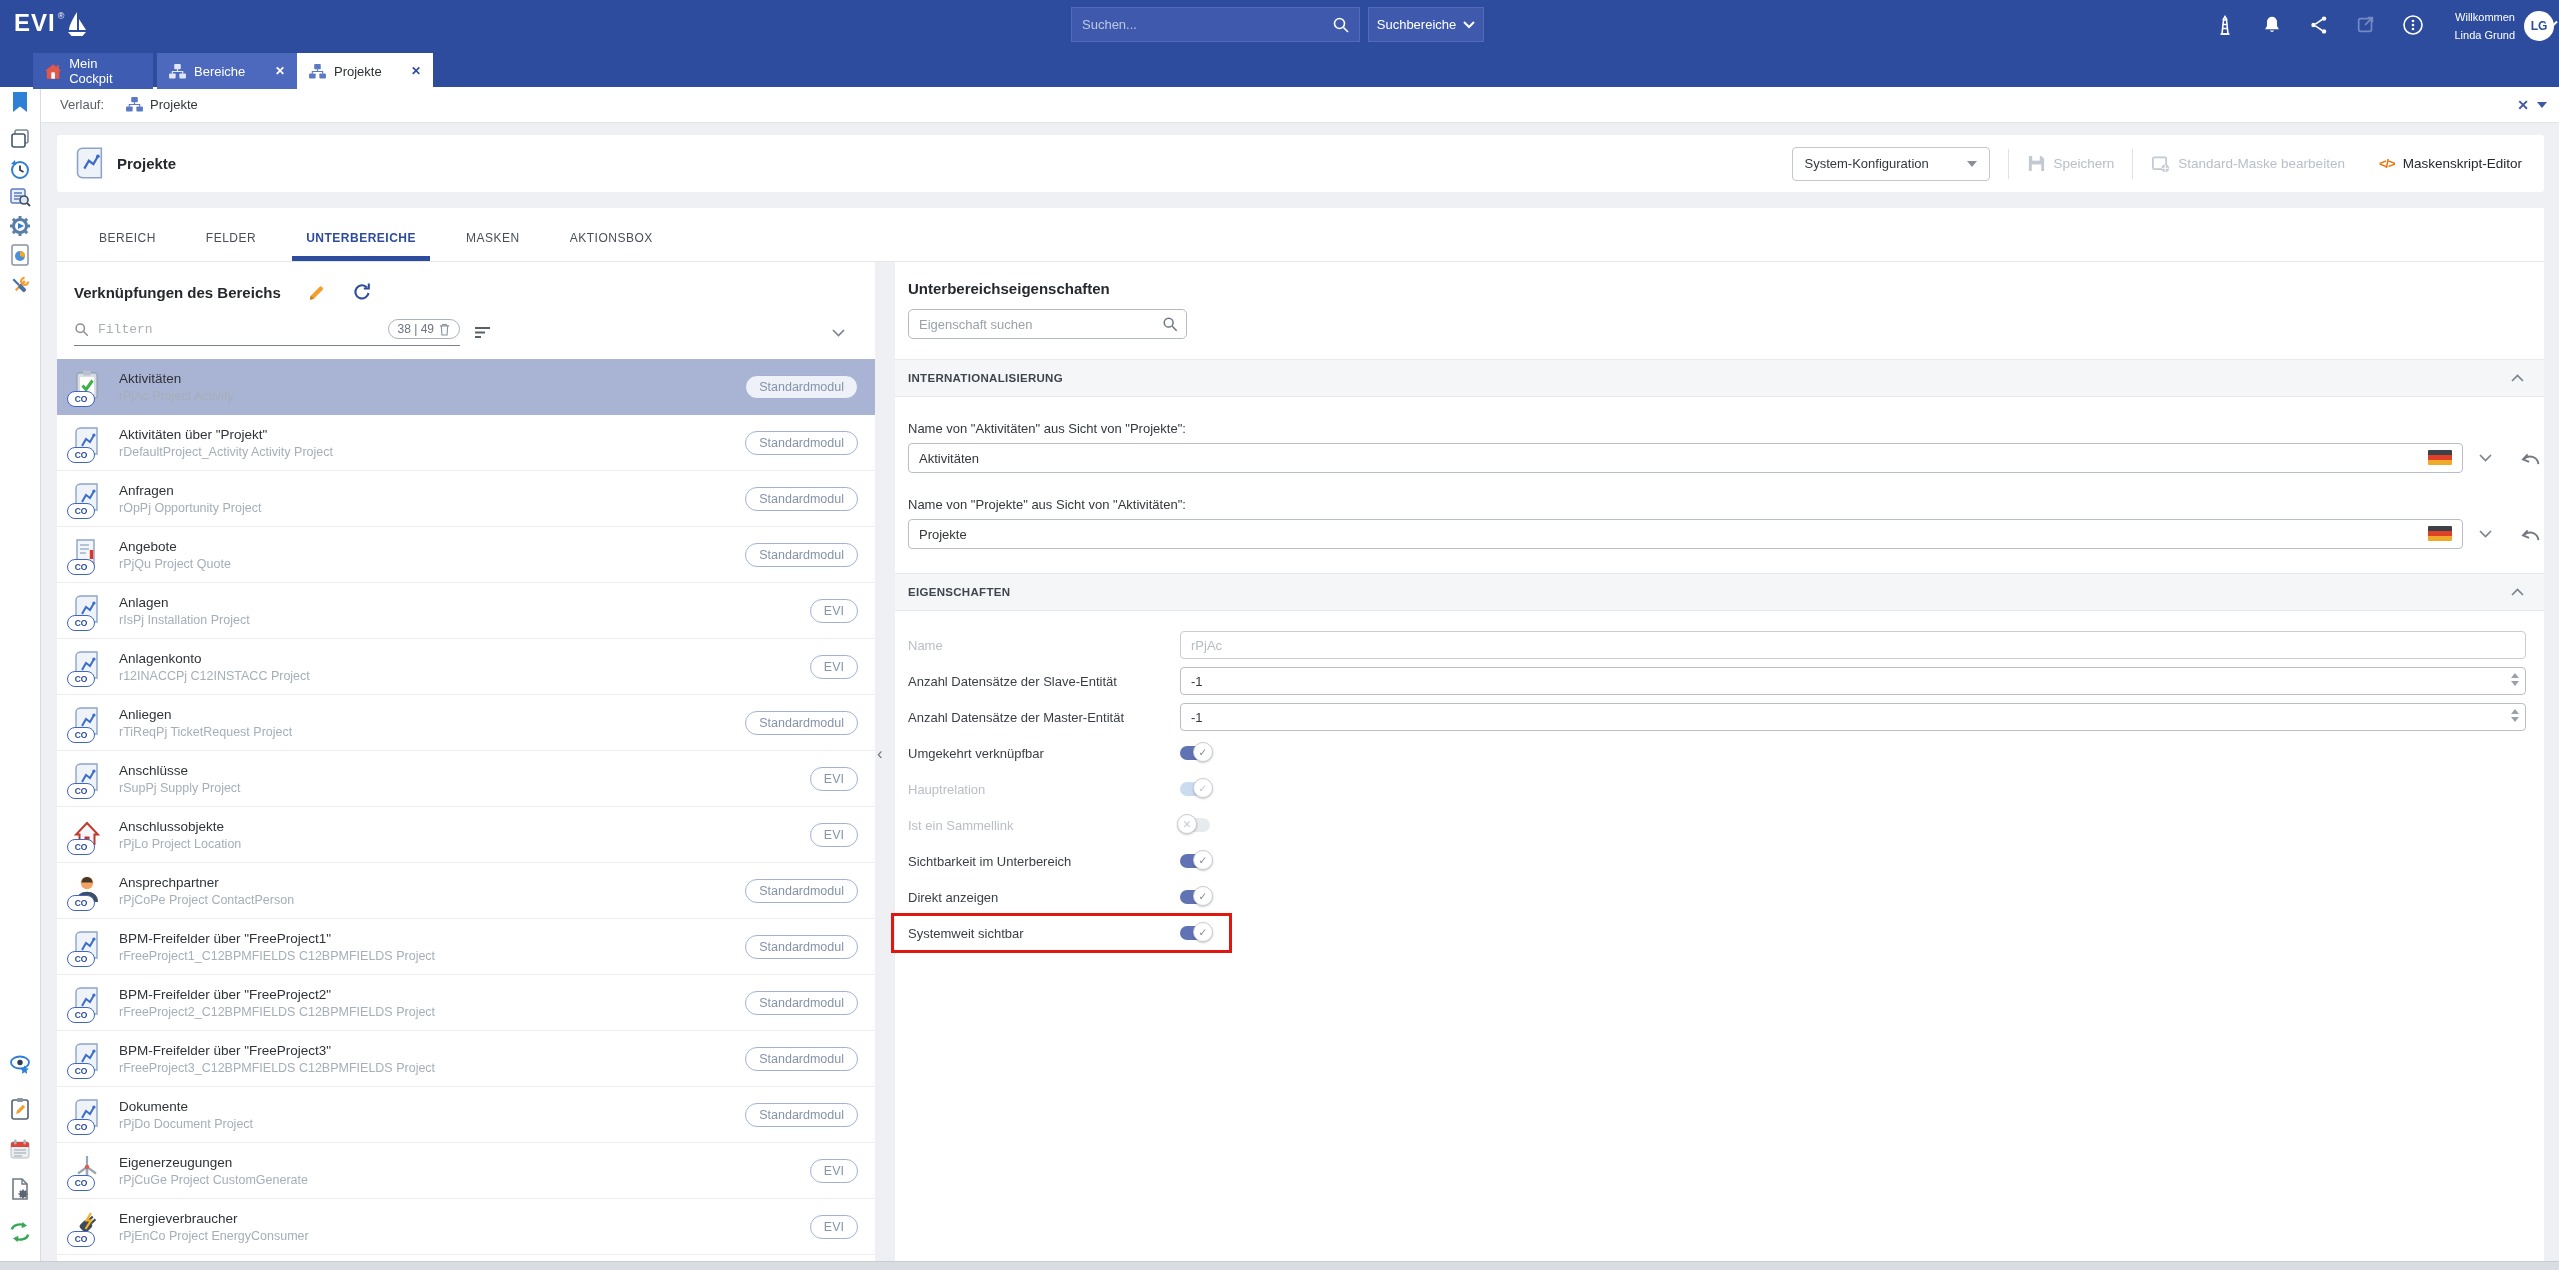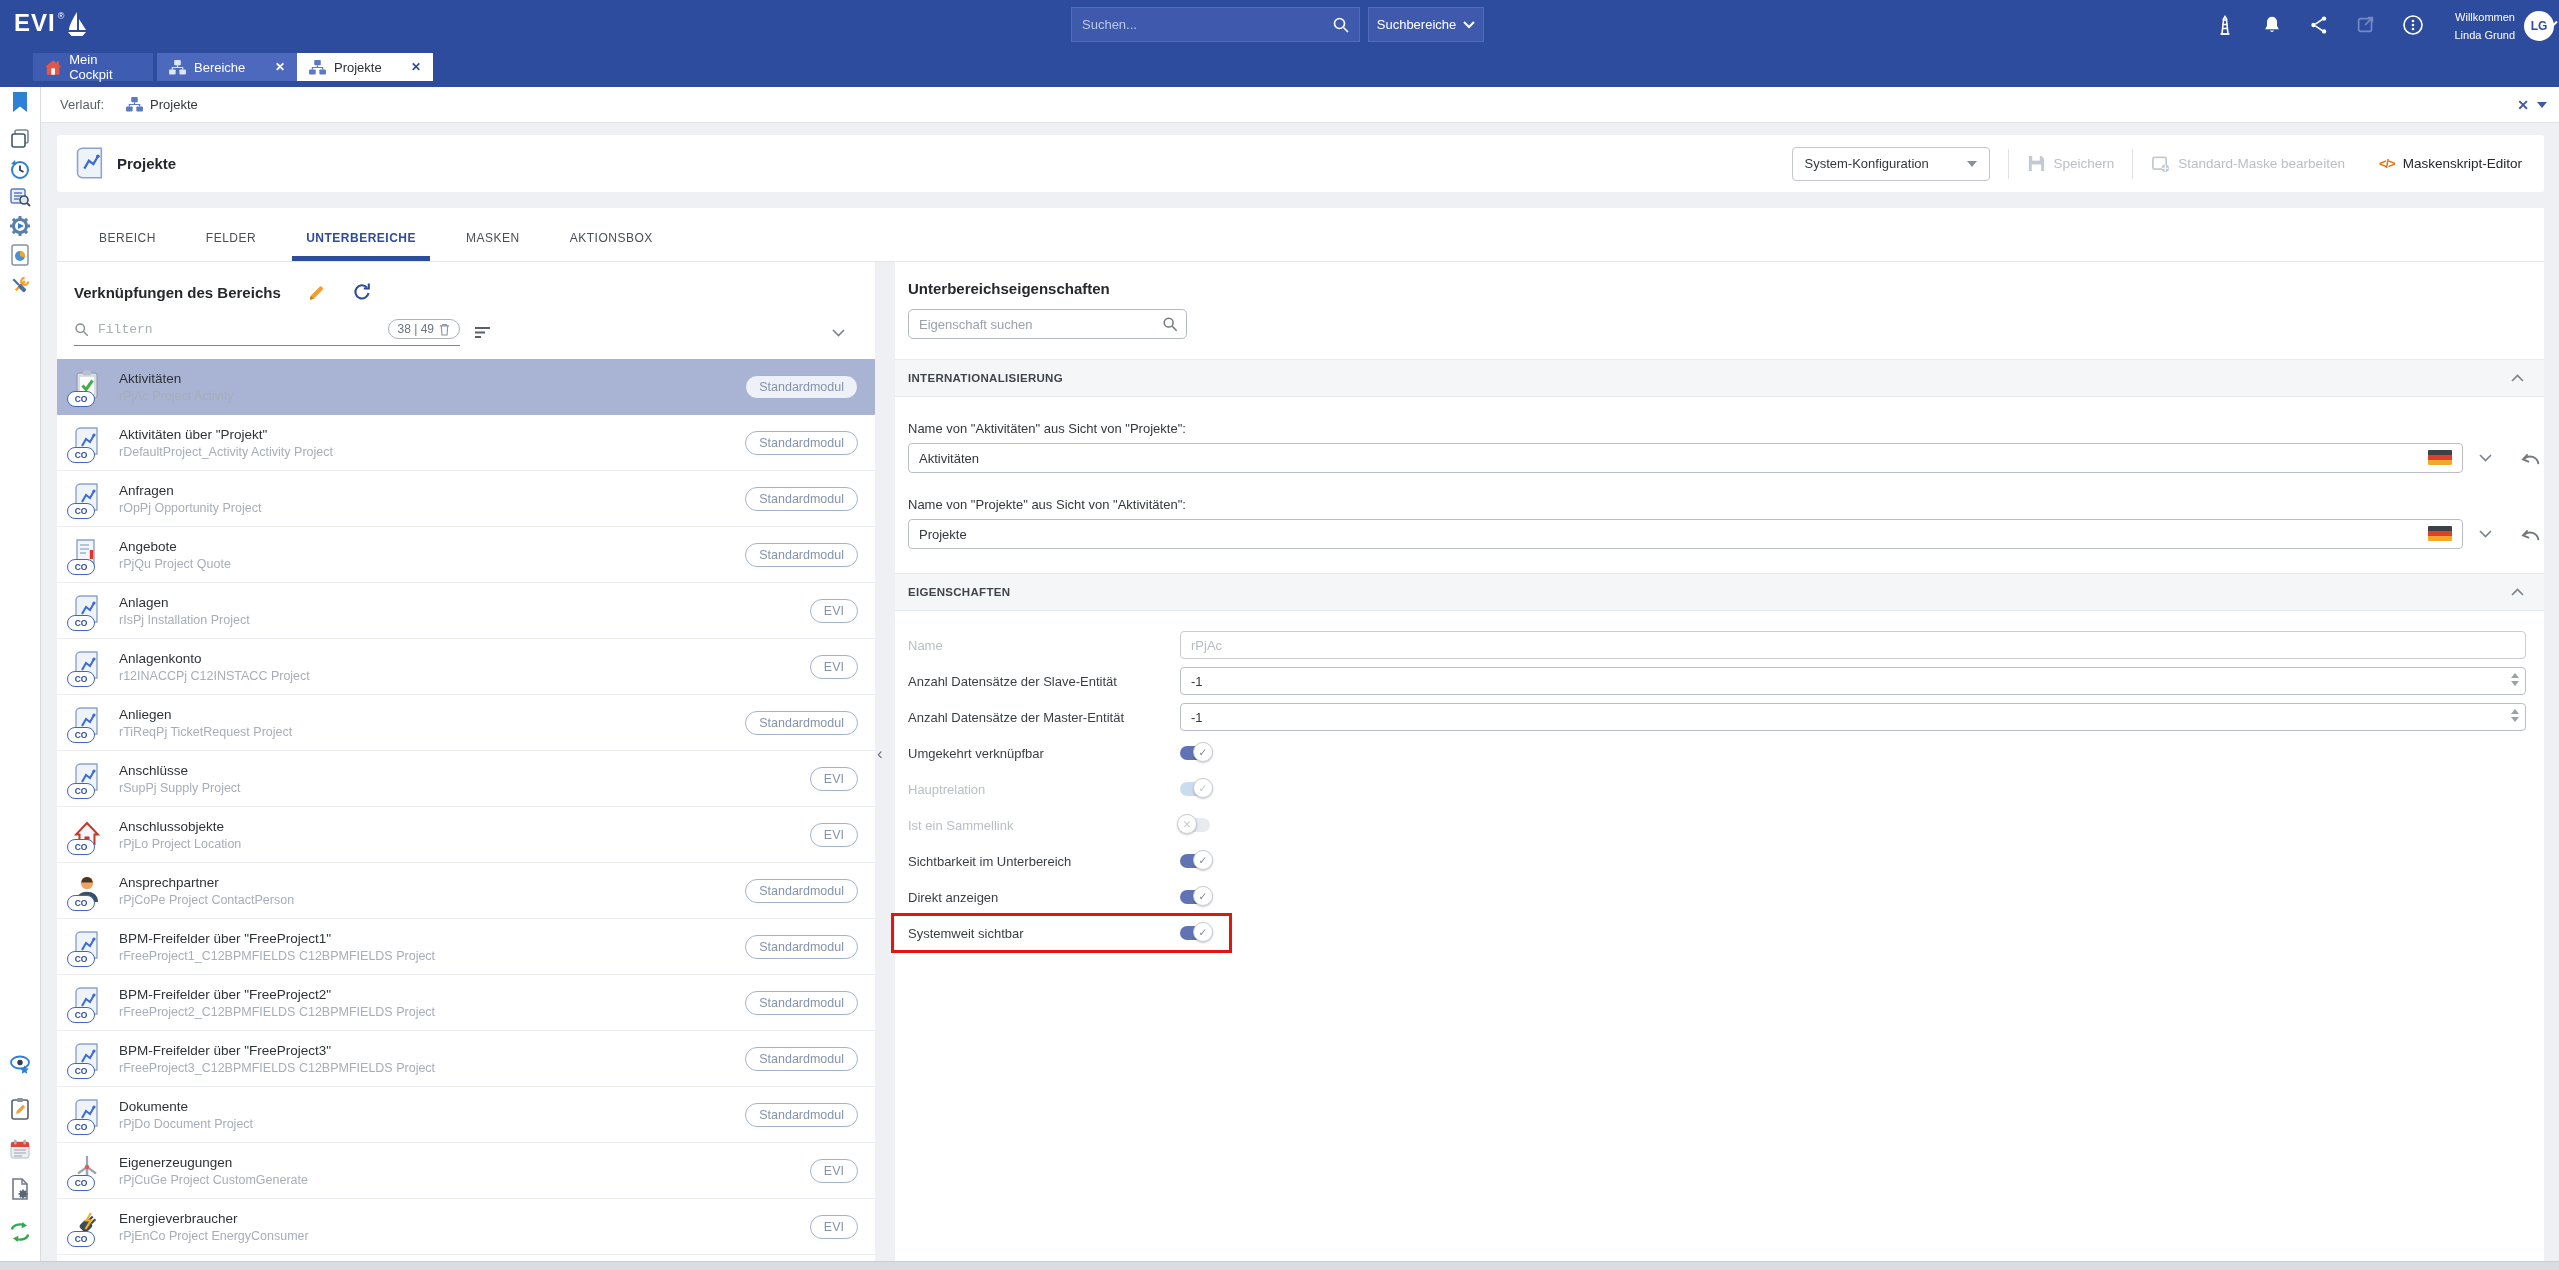--- a/index.html
+++ b/index.html
@@ -18,21 +18,21 @@
   .hsearch .mag{margin-right:9px;}
   .hscope{position:absolute;left:1368px;top:7px;width:114px;height:33px;background:#3f5aad;border:1px solid #546cb8;display:flex;align-items:center;justify-content:center;gap:7px;color:#fff;font-size:13px;cursor:pointer;}
   .hicons{position:absolute;left:2212px;top:12px;display:flex;align-items:center;gap:21px;}
   .hic{width:26px;height:26px;display:flex;align-items:center;justify-content:center;cursor:pointer;}
   .welcome{position:absolute;left:2405px;top:8px;width:110px;text-align:right;color:#fff;font-size:11px;line-height:18px;}
   .avatar{position:absolute;left:2524px;top:11px;width:30px;height:30px;border-radius:50%;background:#fff;color:#2d4c9e;font-size:12px;font-weight:bold;display:flex;align-items:center;justify-content:center;}
   .hchev{position:absolute;left:2545px;top:20px;}
 
   
   .tabrow{position:absolute;top:53px;left:0;right:0;height:34px;background:#2d4c9e;display:flex;padding-left:33px;z-index:5;}
-  .wtab{height:28px;display:flex;align-items:center;gap:8px;padding:0 12px;color:#fff;font-size:13px;cursor:pointer;box-sizing:border-box;}
+  .wtab{height:36px;display:flex;align-items:center;gap:8px;padding:0 12px;color:#fff;font-size:13px;cursor:pointer;box-sizing:border-box;}
   .wtab:nth-of-type(1){width:120px;background:#3e5cb1;margin-right:4px;}
   .wtab:nth-of-type(2){width:140px;background:#4c69bd;}
   .wtab:nth-of-type(3){width:136px;background:#fff;color:#2c3138;}
   .wtab svg{display:none}
   .wtab.ic-home .svg-home{display:block}
   .wtab.ic-org .svg-org{display:block;color:#dfe6f5}
   .wtab:nth-of-type(3).ic-org .svg-org{color:#5b79c4}
   .tclose{display:none;margin-left:auto;font-size:12px;font-weight:bold;cursor:pointer;}
   .wtab.closable .tclose{display:block}
   .tclose::before{content:"✕";}

